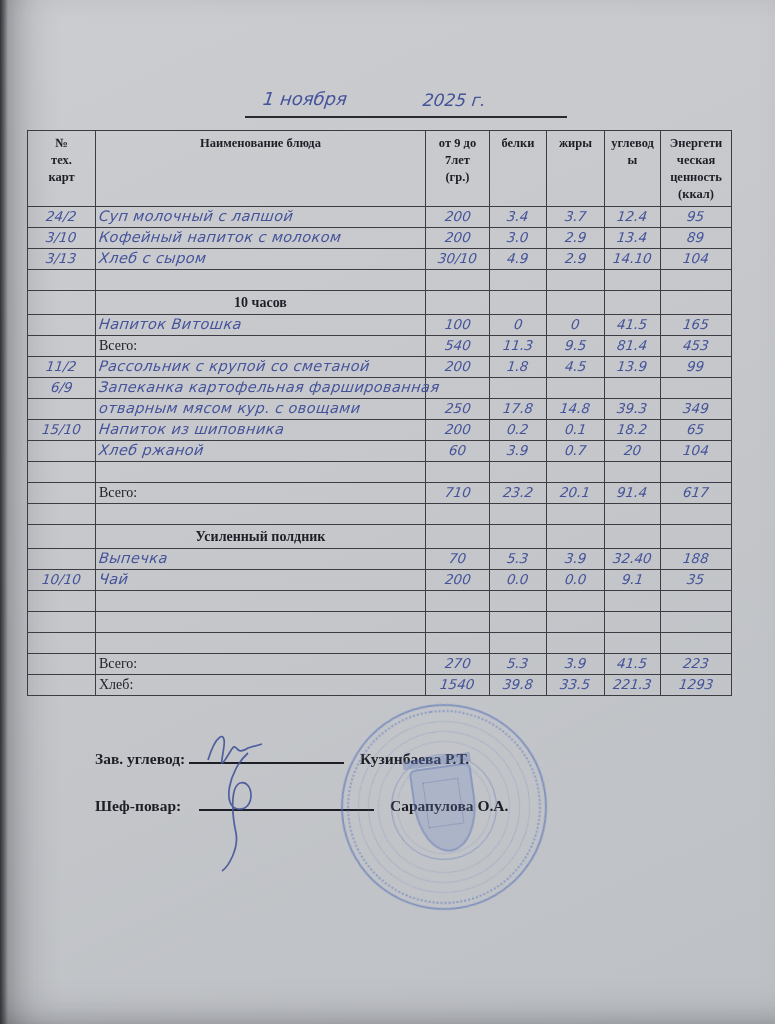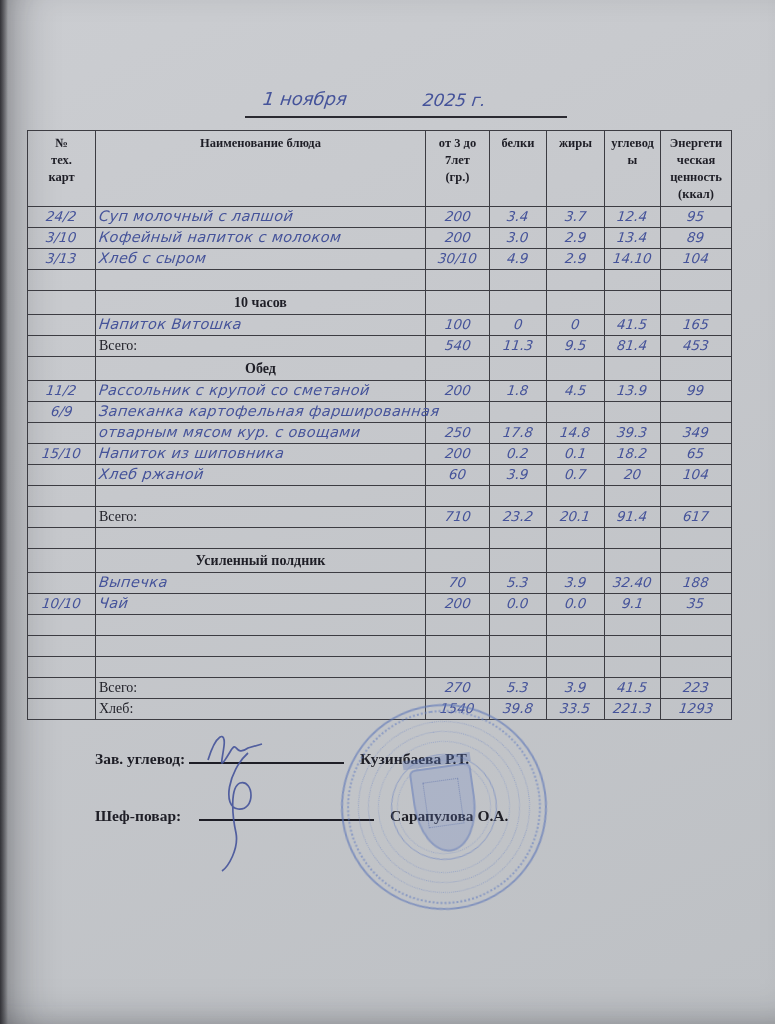--- a/index.html
+++ b/index.html
@@ -32,21 +32,21 @@
   td.c-name{text-align:left;padding-left:8px;white-space:nowrap;}
   td.c-num,td.c-val{text-align:center;}
   td .hand{font-size:13.5px;line-height:1;}
   td.c-name .hand{font-size:14.5px;letter-spacing:.4px;}
   td.c-total-label{text-align:left;padding-left:8px;font-size:14px;}
 
   .footer{position:absolute;left:95px;top:740px;width:560px;color:#1e1e26;}
   .sigrow{position:absolute;left:0;font-size:15.5px;font-weight:bold;white-space:nowrap;}
   .sigrow .sig-line{display:inline-block;border-bottom:2px solid #1e1e26;height:14px;
         vertical-align:baseline;}
-  .sig1{top:8px;} .sig2{top:65px;font-family:Liberation Serif, serif;}
+  .sig1{top:8px;} .sig2{top:55px;font-family:Liberation Serif, serif;}
   .sig1 .sig-line{width:155px;} .sig2 .sig-line{width:175px;margin-left:14px;}
   .sig-name{margin-left:12px;}
   .sig-scribble{position:absolute;pointer-events:none;}
 
   .stamp{position:absolute;left:341px;top:704px;width:206px;height:206px;
          opacity:.62;filter:blur(.4px);transform:rotate(-8deg);}
   .stamp .ring{position:absolute;border-radius:50%;}
   .r1{inset:0;border:2px solid #5d76b8;}
   .r2{inset:6px;border:2px dotted #6a82c0;}
   .r3{inset:17px;border:1.5px dotted #7288c2;}
@@ -83,21 +83,21 @@
         <col style="width:58px">
         <col style="width:56px">
         <col style="width:71px">
     </colgroup>
     <thead>
       <tr style="height:76px;">
         <th class="h-num">№
 тех.
 карт</th>
         <th>Наименование блюда</th>
-        <th>от 3 до
+        <th>от 9 до
 7лет
 (гр.)</th>
         <th>белки</th>
         <th>жиры</th>
         <th>углевод
 ы</th>
         <th>Энергети
 ческая
 ценность
 (ккал)</th>
@@ -159,29 +159,20 @@
           <td class="c-val"><span class="hand">165</span></td>
         </tr>
         <tr>
           <td class="c-num"></td>
           <td class="c-total-label">Всего:</td>
           <td class="c-val"><span class="hand">540</span></td>
           <td class="c-val"><span class="hand">11.3</span></td>
           <td class="c-val"><span class="hand">9.5</span></td>
           <td class="c-val"><span class="hand">81.4</span></td>
           <td class="c-val"><span class="hand">453</span></td>
-        </tr>
-        <tr class="section-row">
-          <td></td>
-          <td class="c-section">Обед</td>
-          <td></td>
-          <td></td>
-          <td></td>
-          <td></td>
-          <td></td>
         </tr>
         <tr>
           <td class="c-num"><span class="hand">11/2</span></td>
           <td class="c-name"><span class="hand">Рассольник с крупой со сметаной</span></td>
           <td class="c-val"><span class="hand">200</span></td>
           <td class="c-val"><span class="hand">1.8</span></td>
           <td class="c-val"><span class="hand">4.5</span></td>
           <td class="c-val"><span class="hand">13.9</span></td>
           <td class="c-val"><span class="hand">99</span></td>
         </tr>

